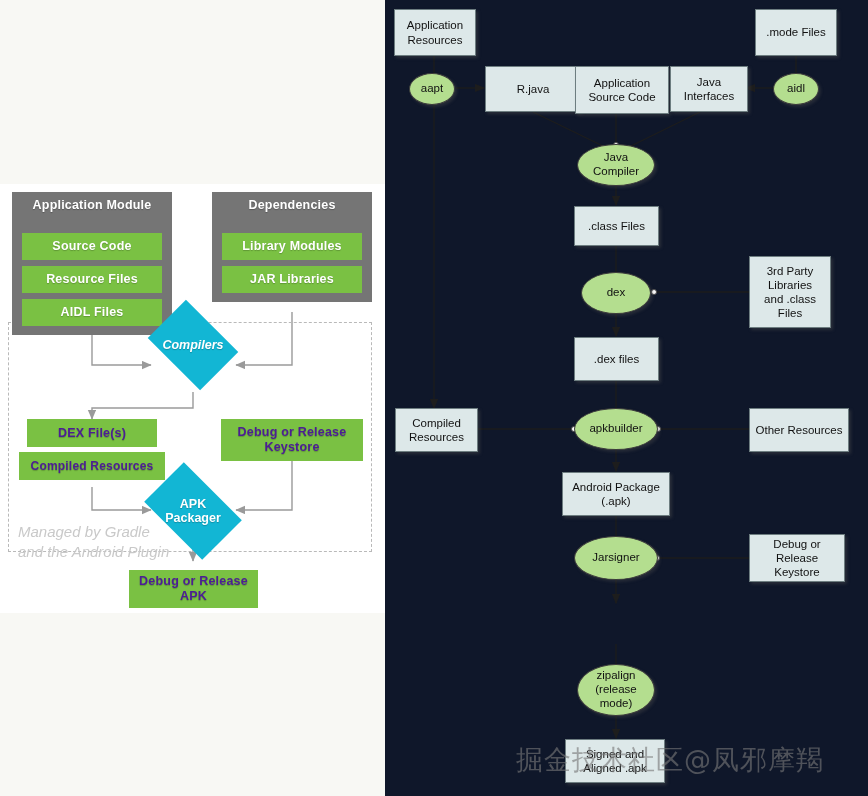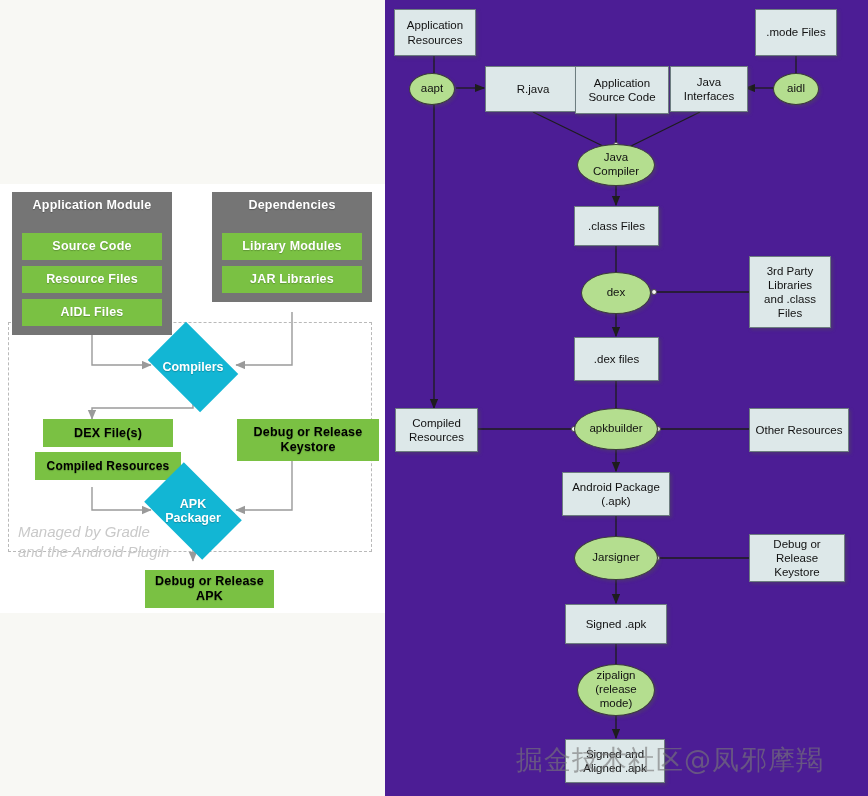--- a/index.html
+++ b/index.html
@@ -43,46 +43,45 @@
   .dashed-zone {
     position: absolute; left: 8px; top: 322px; width: 364px; height: 230px;
     border: 1.5px dashed #b9b9b9;
   }
   .managed-note {
     position: absolute; left: 18px; top: 522px;
     font-size: 15px; font-style: italic; color: #c9c9c9; line-height: 1.35;
   }
 
   .green-box {
-    position: absolute; background: #7ac143; color: #000000;
+    position: absolute; background: #7ac143; color: #4c1d95;
     font-size: 12.5px; font-weight: bold; text-align: center;
     display: flex; align-items: center; justify-content: center;
     letter-spacing: .2px; line-height: 1.2;
     text-shadow: 0 1px 1px rgba(0,0,0,.22);
-    margin-left: 16px;
   }
 
   .diamond { position: absolute; }
   .diamond .shape {
     position: absolute; inset: 0; background: #12b6d4;
     transform: rotate(45deg);
   }
   .diamond .dlabel {
     position: absolute; inset: 0; display: flex; align-items: center;
     justify-content: center; color: #ffffff; font-size: 12.5px;
     font-weight: bold; text-align: center; line-height: 1.15;
     text-shadow: 0 1px 1px rgba(0,0,0,.22);
   }
 
   .left-svg { position: absolute; left: 0; top: 0; width: 385px; height: 796px; }
 
   
   .right-panel {
     position: absolute; left: 385px; top: 0; width: 483px; height: 796px;
-    background: #4c1d95;
+    background: #0f172a;
   }
   .right-svg { position: absolute; left: 0; top: 0; width: 483px; height: 796px; }
 
   .rbox {
     position: absolute; background: #dde8e9; border: 1px solid #6d7d80;
     box-shadow: 2px 2px 3px rgba(80,80,80,.40);
     display: flex; align-items: center; justify-content: center;
     text-align: center; font-size: 11.5px; color: #111111; line-height: 1.22;
   }
   .rell {
@@ -147,21 +146,21 @@
       <div class="green-chip">Resource Files</div>
       <div class="green-chip last">AIDL Files</div>
     </div>
 
     <div class="gray-group" style="left:212px; top:192px; width:160px;">
       <div class="gray-title">Dependencies</div>
       <div class="green-chip">Library Modules</div>
       <div class="green-chip last">JAR Libraries</div>
     </div>
 
-    <div class="diamond" style="left:156px; top:340px; width:74px; height:54px;">
+    <div class="diamond" style="left:156px; top:318px; width:74px; height:54px;font-style:italic;">
       <div class="shape"></div>
       <div class="dlabel">Compilers</div>
     </div>
 
     <div class="green-box" style="left:27px; top:419px; width:130px; height:28px;">
       <span>DEX File(s)</span>
     </div>
 
     <div class="green-box" style="left:19px; top:452px; width:146px; height:28px; font-size:12px;">
       <span>Compiled Resources</span>
@@ -288,23 +287,20 @@
     </div>
     <div class="rbox" style="left:177px; top:472px; width:108px; height:44px;">
       <span style="white-space:pre-line">Android Package
 (.apk)</span>
     </div>
     <div class="rbox" style="left:364px; top:534px; width:96px; height:48px;">
       <span style="white-space:pre-line">Debug or
 Release
 Keystore</span>
     </div>
-    <div class="rbox" style="left:180px; top:604px; width:102px; height:40px;">
-      <span style="white-space:pre-line">Signed .apk</span>
-    </div>
     <div class="rbox" style="left:180px; top:739px; width:100px; height:44px;">
       <span style="white-space:pre-line">Signed and
 Aligned .apk</span>
     </div>
 
     <div class="rell" style="left:24px; top:73px; width:46px; height:32px;">
       <span style="white-space:pre-line">aapt</span>
     </div>
     <div class="rell" style="left:388px; top:73px; width:46px; height:32px;">
       <span style="white-space:pre-line">aidl</span>

